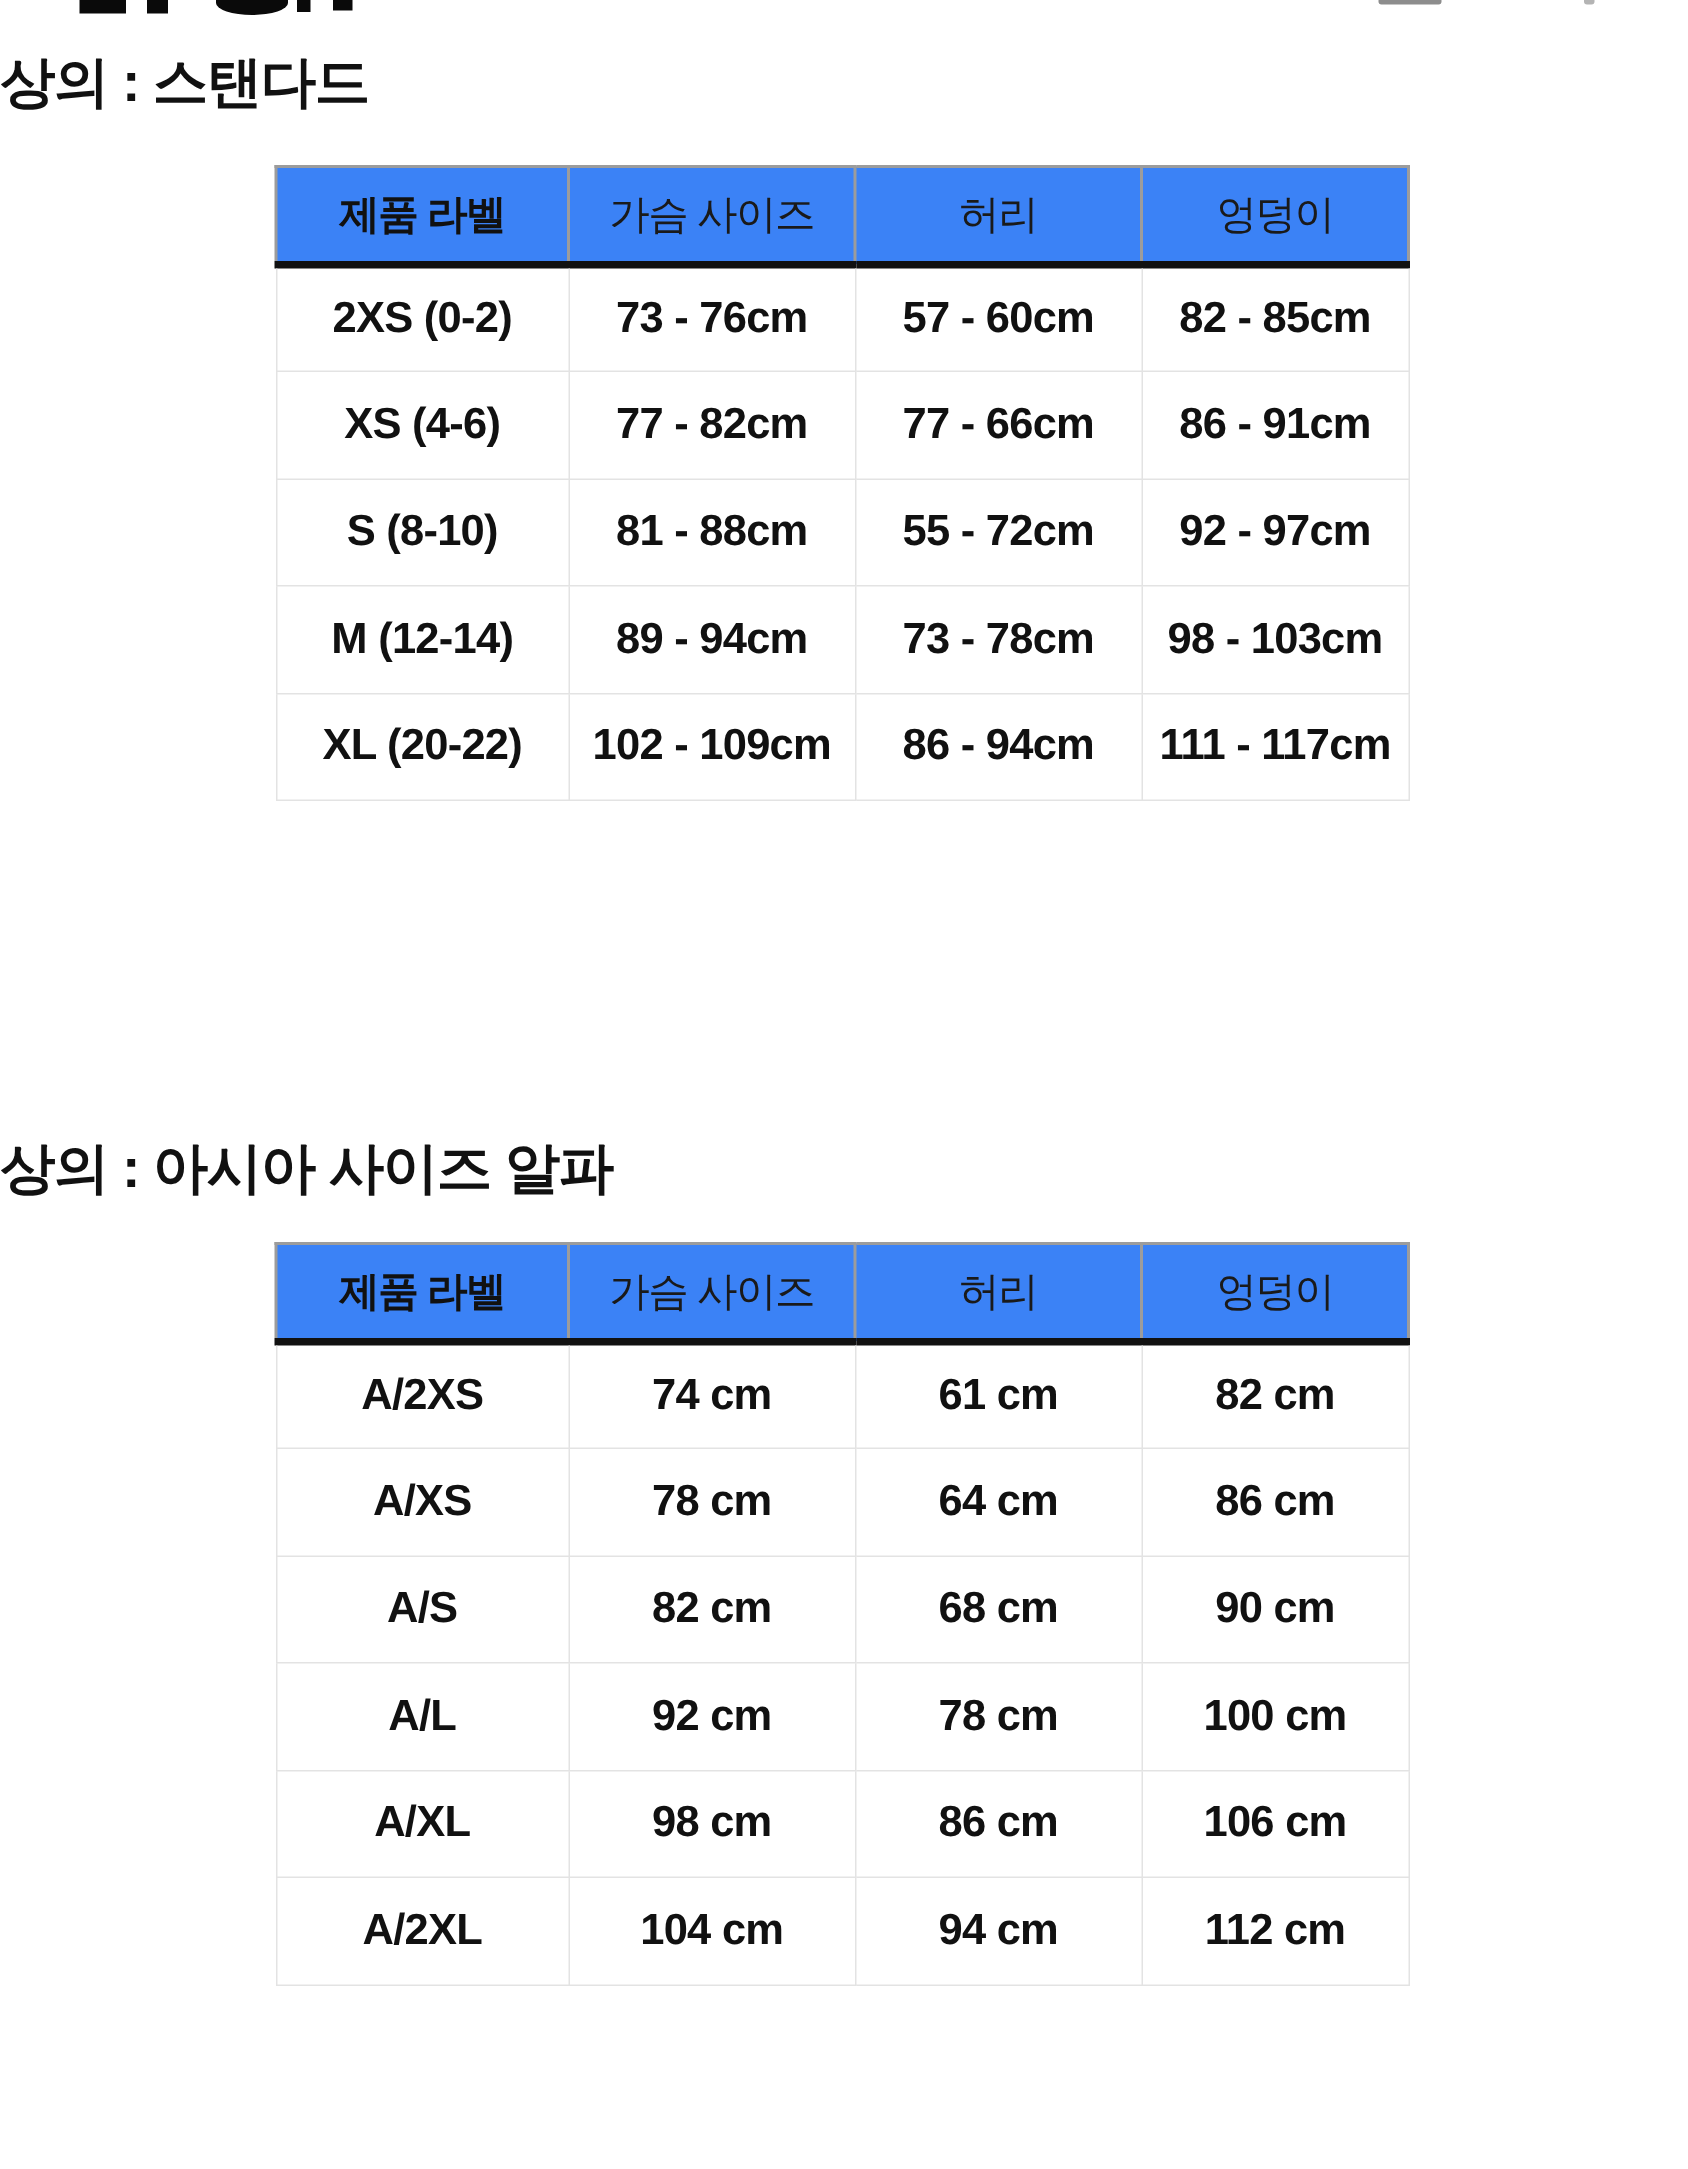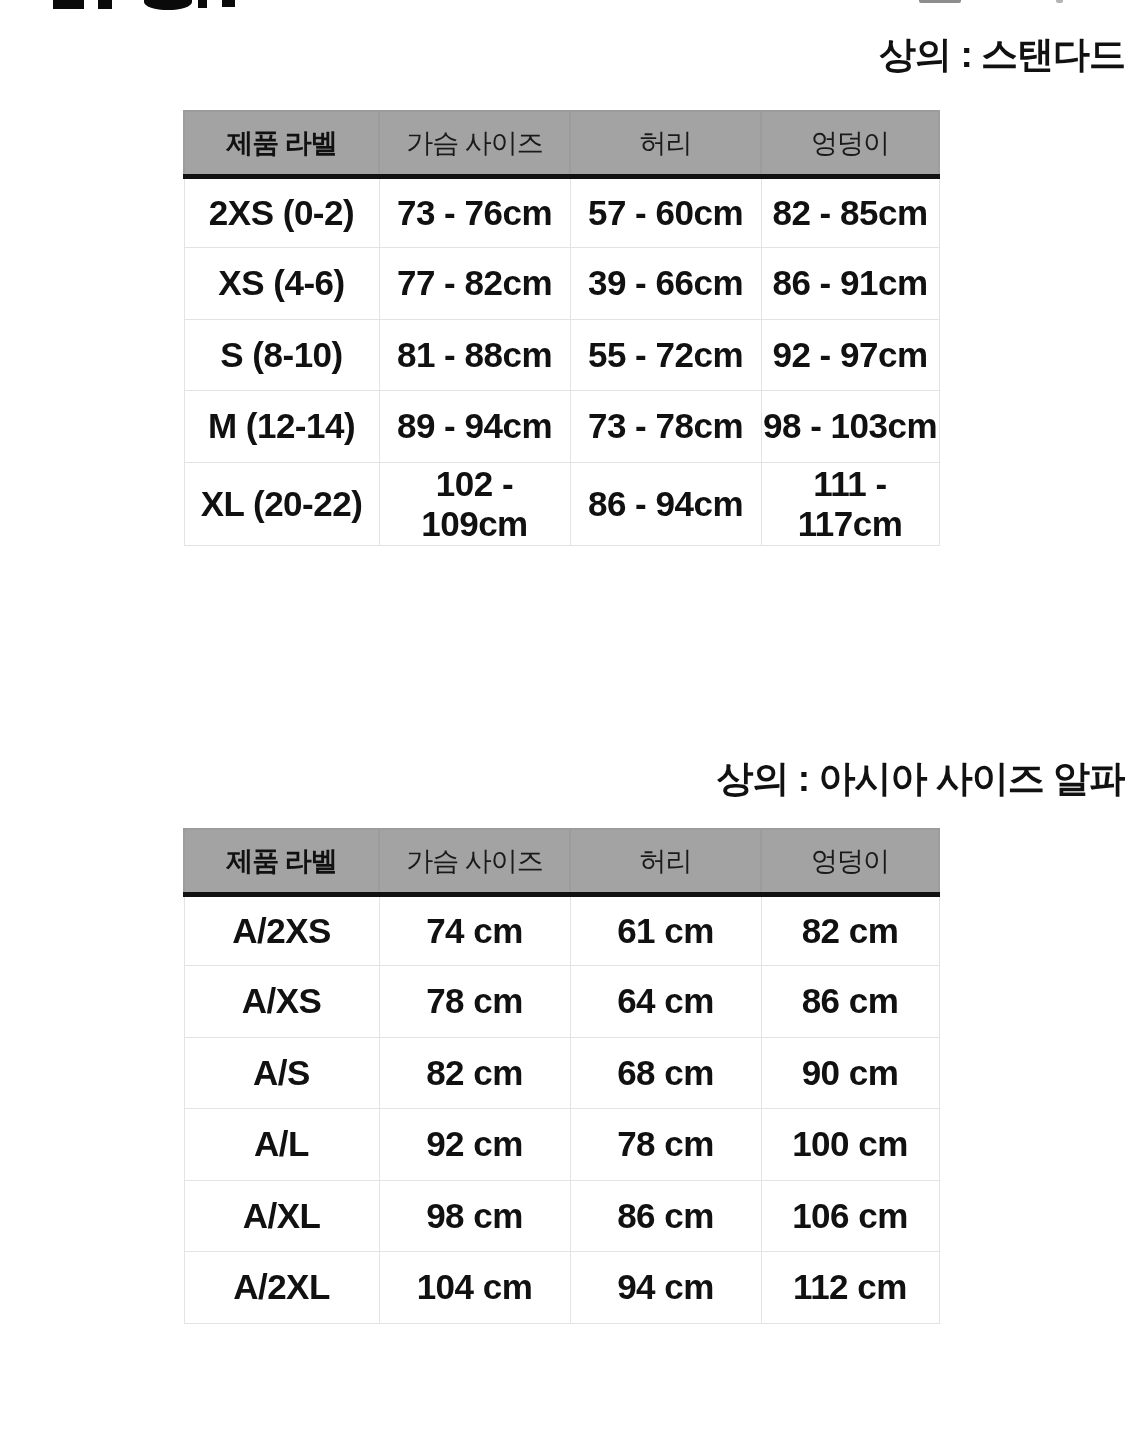--- a/index.html
+++ b/index.html
@@ -25,21 +25,21 @@
   .frag-gray-bar { left: 919px; top: 0; width: 42px; height: 3px;
                    background: #8d8d8d; border-radius: 0 0 2px 2px; }
   .frag-gray-dot { left: 1056px; top: 0; width: 7px; height: 3px;
                    background: #b4b4b4; border-radius: 0 0 2px 2px; }
 
   
   .section-title {
     position: absolute;
     left: 0;
     width: 100%;
-    text-align: right;
+    text-align: left;
     font-size: 37px;
     font-weight: 700;
     letter-spacing: -1px;
     line-height: 42px;
     color: #111111;
   }
   #title-standard { top: 34px; }
   #title-asia     { top: 758px; }
 
   
@@ -47,37 +47,37 @@
     position: absolute;
     left: 183px;
     width: 755px;
     border-collapse: collapse;
     table-layout: fixed;
   }
   #table-standard { top: 110px; }
   #table-asia     { top: 828px; }
 
   .size-table th {
-    background: #a3a3a3;
+    background: #3b82f6;
     border: 2px solid #9c9c9c;
     border-bottom: 5px solid #111111;
     height: 65px;
     font-size: 27px;
     font-weight: 400;
     letter-spacing: -1px;
     text-align: center;
     vertical-align: middle;
     color: #1a1a1a;
   }
   .size-table th:first-child { font-weight: 700; color: #111111; }
 
   .size-table td {
     border: 1px solid #e3e3e3;
     height: 71.5px;
-    font-size: 35px;
+    font-size: 29px;
     font-weight: 700;
     letter-spacing: -0.5px;
     text-align: center;
     vertical-align: middle;
     color: #111111;
   }
 </style>
 </head>
 <body>
 
@@ -111,21 +111,21 @@
     <tbody>
       <tr>
         <td>2XS (0-2)</td>
         <td>73 - 76cm</td>
         <td>57 - 60cm</td>
         <td>82 - 85cm</td>
       </tr>
       <tr>
         <td>XS (4-6)</td>
         <td>77 - 82cm</td>
-        <td>39 - 66cm</td>
+        <td>77 - 66cm</td>
         <td>86 - 91cm</td>
       </tr>
       <tr>
         <td>S (8-10)</td>
         <td>81 - 88cm</td>
         <td>55 - 72cm</td>
         <td>92 - 97cm</td>
       </tr>
       <tr>
         <td>M (12-14)</td>

